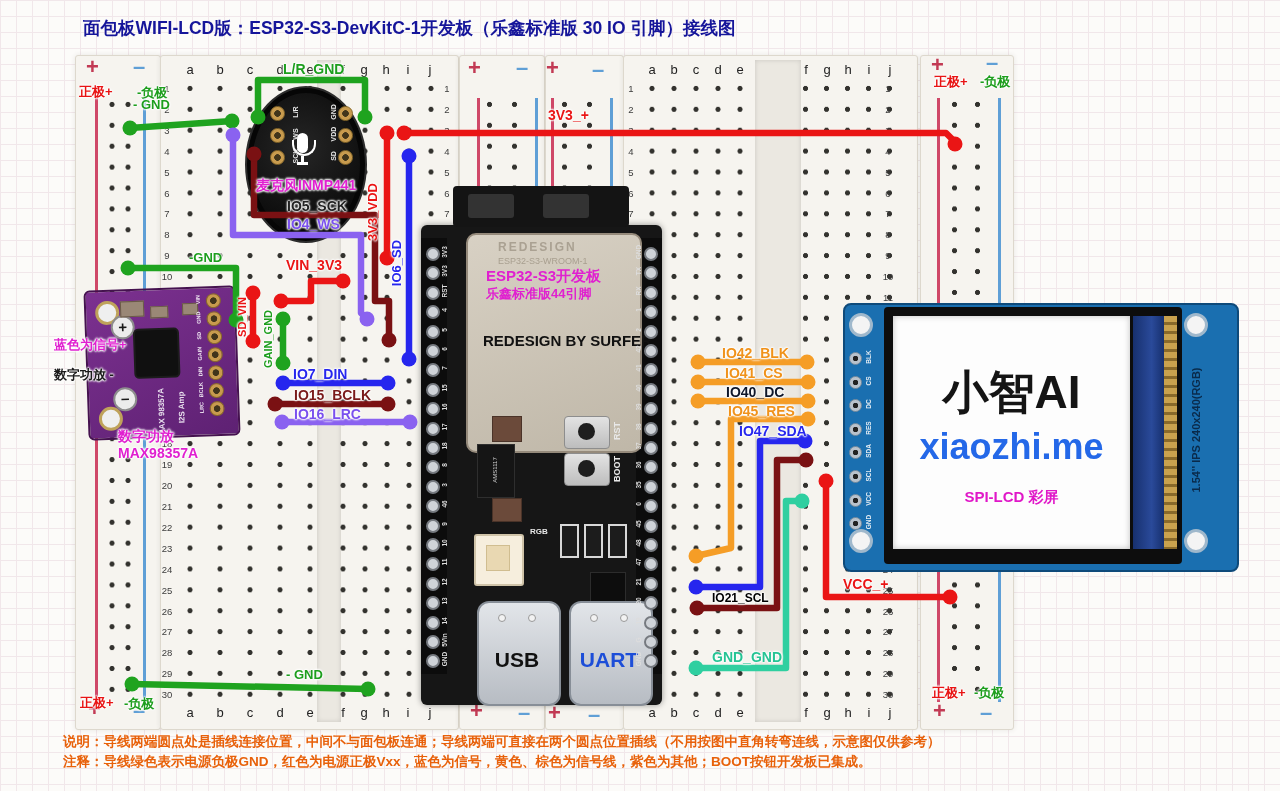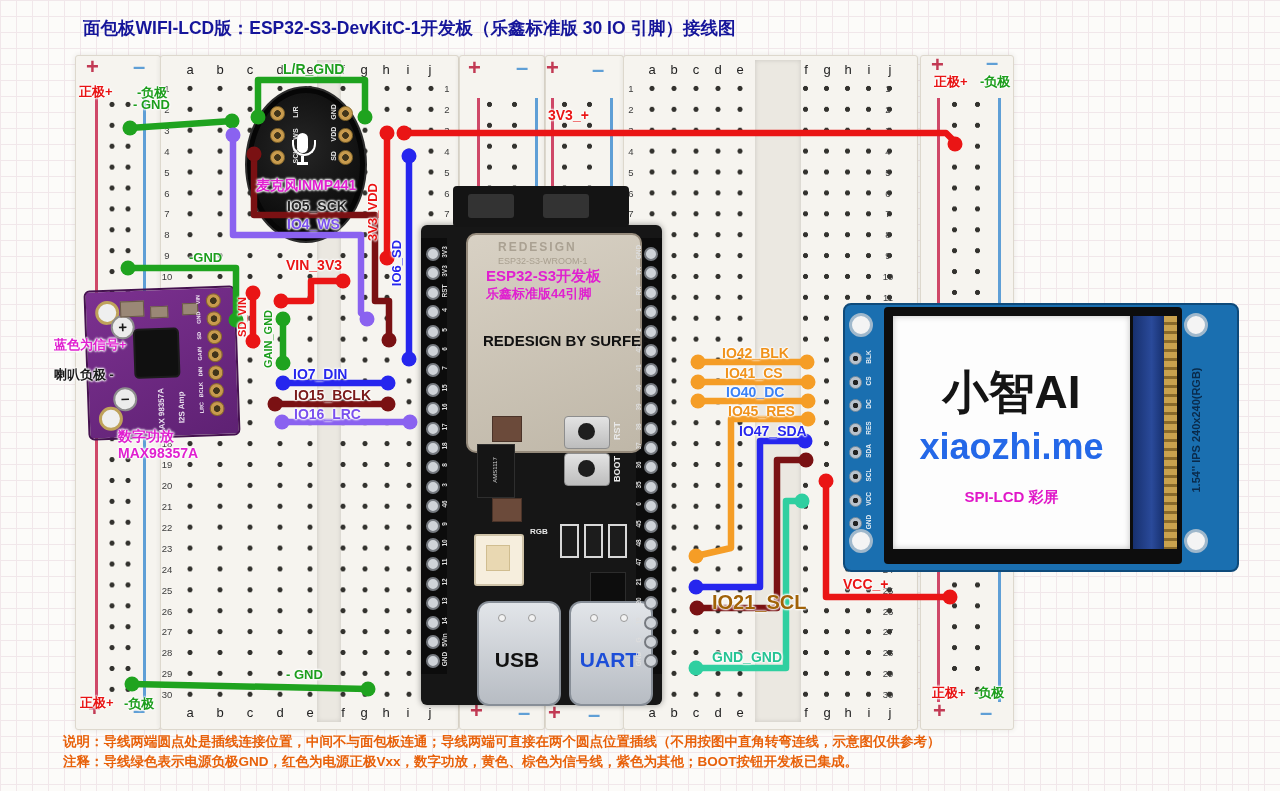--- a/index.html
+++ b/index.html
@@ -91,21 +91,21 @@
   .lcd-pad{position:absolute;width:11px;height:11px;border-radius:50%;background:radial-gradient(circle,#222 2.5px,#b9c2cc 3px);border:1px solid #7e8florat0;border:1px solid #7e90a0;z-index:6;}
   .lcd-pin-label{position:absolute;color:#e4edf4;font-size:6.5px;font-weight:700;z-index:6;}
 
   #wire-svg{position:absolute;left:0;top:0;width:1280px;height:791px;z-index:6;pointer-events:none;}
 </style>
 </head>
 <body>
 
 <div id="page-title">面包板WIFI-LCD版：ESP32-S3-DevKitC-1开发板（乐鑫标准版 30 IO 引脚）接线图</div>
 <div id="note1" class="note-line">说明：导线两端圆点处是插线连接位置，中间不与面包板连通；导线两端可直接在两个圆点位置插线（不用按图中直角转弯连线，示意图仅供参考）</div>
-<div id="note2" class="note-line">注释：导线绿色表示电源负极GND，红色为电源正极Vxx，数字功放，黄色、棕色为信号线，紫色为其他；BOOT按钮开发板已集成。</div>
+<div id="note2" class="note-line">注释：导线绿色表示电源负极GND，红色为电源正极Vxx，蓝色为信号，黄色、棕色为信号线，紫色为其他；BOOT按钮开发板已集成。</div>
 
 <div id="rail-left" class="board"></div>
 <div id="board-a" class="board"></div>
 <div id="rail-mid1" class="board"></div>
 <div id="rail-mid2" class="board"></div>
 <div id="board-b" class="board"></div>
 <div id="rail-right" class="board"></div>
 <div id="channel-a" class="channel"></div>
 <div id="channel-b" class="channel"></div>
 <div id="holes-a1" class="holes"></div>
@@ -460,46 +460,46 @@
     <div class="psym" style="left: 980px; top: 702px; color: rgb(95, 159, 214);">–</div>
     <div class="flabel" style="left: 79px; top: 83px; color: rgb(232, 20, 20); font-size: 13px;">正极+</div>
     <div class="flabel" style="left: 137px; top: 84px; color: rgb(29, 158, 29); font-size: 13px;">-负极</div>
     <div class="flabel" style="left: 934px; top: 73px; color: rgb(232, 20, 20); font-size: 13px;">正极+</div>
     <div class="flabel" style="left: 980px; top: 73px; color: rgb(29, 158, 29); font-size: 13px;">-负极</div>
     <div class="flabel" style="left: 80px; top: 694px; color: rgb(232, 20, 20); font-size: 13px;">正极+</div>
     <div class="flabel" style="left: 124px; top: 695px; color: rgb(29, 158, 29); font-size: 13px;">-负极</div>
     <div class="flabel" style="left: 932px; top: 684px; color: rgb(232, 20, 20); font-size: 13px;">正极+</div>
     <div class="flabel" style="left: 974px; top: 684px; color: rgb(29, 158, 29); font-size: 13px;">-负极</div>
     <div class="flabel" style="left: 54px; top: 336px; color: rgb(224, 32, 208); font-size: 13px;">蓝色为信号+</div>
-    <div class="flabel" style="left: 54px; top: 366px; color: rgb(26, 26, 26); font-size: 13px;">喇叭负极 -</div>
+    <div class="flabel" style="left: 54px; top: 366px; color: rgb(26, 26, 26); font-size: 13px;">数字功放 -</div>
     <div class="flabel" style="left: 118px; top: 428px; color: rgb(224, 32, 208); font-size: 14px;">数字功放</div>
     <div class="flabel" style="left: 118px; top: 445px; color: rgb(224, 32, 208); font-size: 14px;">MAX98357A</div>
     <div class="flabel" style="left: 256px; top: 177px; color: rgb(224, 32, 208); font-size: 14px;">麦克风INMP441</div>
     <div class="wlabel" style="color: rgb(29, 158, 29); font-size: 13px; left: 133px; top: 97px;">- GND</div>
     <div class="wlabel" style="color: rgb(29, 158, 29); font-size: 14px; left: 283px; top: 61px;">L/R_GND</div>
     <div class="wlabel" style="color: rgb(29, 158, 29); font-size: 13px; left: 189px; top: 250px;">-GND</div>
     <div class="wlabel vrot" style="color: rgb(29, 158, 29); font-size: 11px; left: 268px; top: 339px;">GAIN_GND</div>
     <div class="wlabel" style="color: rgb(29, 158, 29); font-size: 13px; left: 286px; top: 667px;">- GND</div>
     <div class="wlabel" style="color: rgb(37, 196, 148); font-size: 14px; left: 712px; top: 649px;">GND_GND</div>
     <div class="wlabel" style="color: rgb(234, 21, 21); font-size: 14px; left: 548px; top: 107px;">3V3_+</div>
     <div class="wlabel vrot" style="color: rgb(234, 21, 21); font-size: 13px; left: 372px; top: 212px;">3V3_VDD</div>
     <div class="wlabel vrot" style="color: rgb(234, 21, 21); font-size: 11px; left: 242px; top: 317px;">SD_VIN</div>
     <div class="wlabel" style="color: rgb(234, 21, 21); font-size: 14px; left: 286px; top: 257px;">VIN_3V3</div>
     <div class="wlabel" style="color: rgb(234, 21, 21); font-size: 14px; left: 843px; top: 576px;">VCC_+</div>
     <div class="wlabel" style="color: rgb(34, 34, 34); font-size: 14px; left: 287px; top: 198px;">IO5_SCK</div>
     <div class="wlabel" style="color: rgb(122, 26, 26); font-size: 14px; left: 294px; top: 387px;">IO15_BCLK</div>
-    <div class="wlabel" style="color: #a16207; font-size: 20px; left: 712px; top: 591px;">IO21_SCL</div>
+    <div class="wlabel" style="color: #000000; font-size: 12px; left: 712px; top: 591px;">IO21_SCL</div>
     <div class="wlabel vrot" style="color: rgb(38, 38, 238); font-size: 13px; left: 396px; top: 263px;">IO6_SD</div>
     <div class="wlabel" style="color: rgb(38, 38, 238); font-size: 14px; left: 293px; top: 366px;">IO7_DIN</div>
     <div class="wlabel" style="color: rgb(38, 38, 238); font-size: 14px; left: 739px; top: 423px;">IO47_SDA</div>
     <div class="wlabel" style="color: rgb(122, 80, 238); font-size: 14px; left: 287px; top: 216px;">IO4_WS</div>
     <div class="wlabel" style="color: rgb(122, 80, 238); font-size: 14px; left: 294px; top: 406px;">IO16_LRC</div>
     <div class="wlabel" style="color: rgb(240, 146, 26); font-size: 14px; left: 722px; top: 345px;">IO42_BLK</div>
     <div class="wlabel" style="color: rgb(240, 146, 26); font-size: 14px; left: 725px; top: 365px;">IO41_CS</div>
-    <div class="wlabel" style="color: #3b82f6; font-size: 14px; left: 726px; top: 384px;">IO40_DC</div>
+    <div class="wlabel" style="color: #0f172a; font-size: 14px; left: 726px; top: 384px;">IO40_DC</div>
     <div class="wlabel" style="color: rgb(240, 146, 26); font-size: 14px; left: 728px; top: 403px;">IO45_RES</div>
     <div class="pad" style="left: 270px; top: 106px; z-index: 5;"></div>
     <div class="mic-pin-label vrot" style="left: 295px; top: 112px; z-index: 5;">L/R</div>
     <div class="pad" style="left: 270px; top: 128px; z-index: 5;"></div>
     <div class="mic-pin-label vrot" style="left: 295px; top: 134px; z-index: 5;">WS</div>
     <div class="pad" style="left: 270px; top: 150px; z-index: 5;"></div>
     <div class="mic-pin-label vrot" style="left: 295px; top: 156px; z-index: 5;">SCK</div>
     <div class="pad" style="left: 338px; top: 106px; z-index: 5;"></div>
     <div class="mic-pin-label vrot" style="left: 333px; top: 112px; z-index: 5;">GND</div>
     <div class="pad" style="left: 338px; top: 128px; z-index: 5;"></div>

